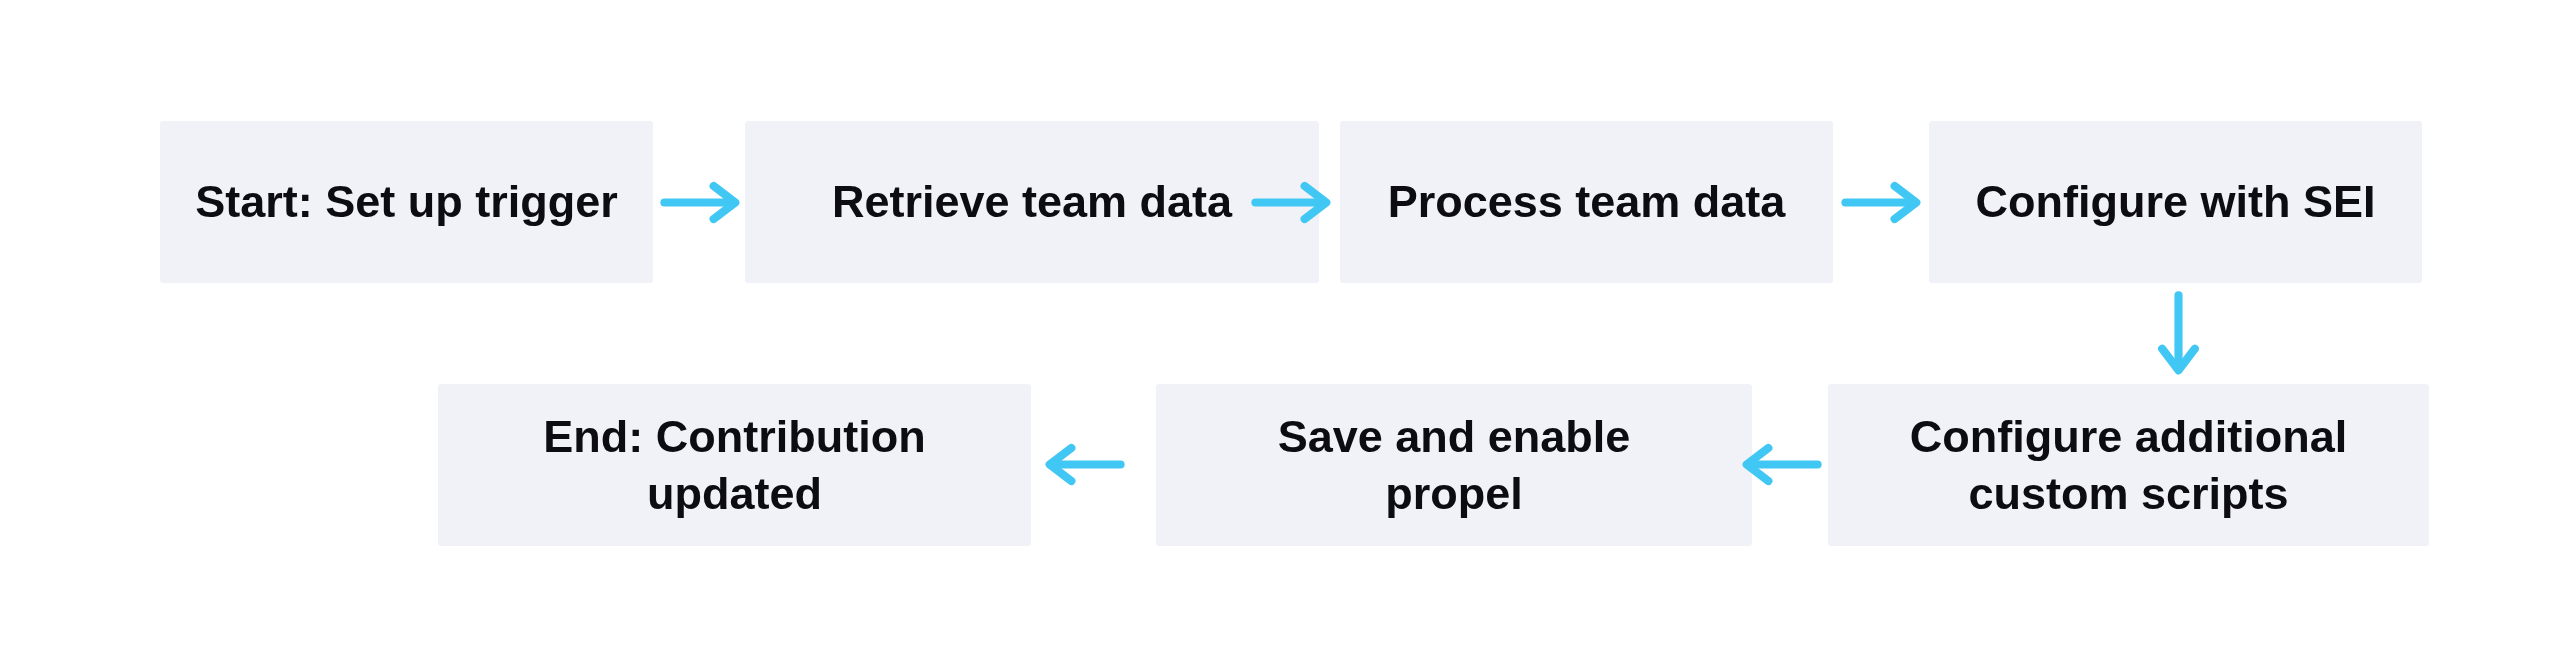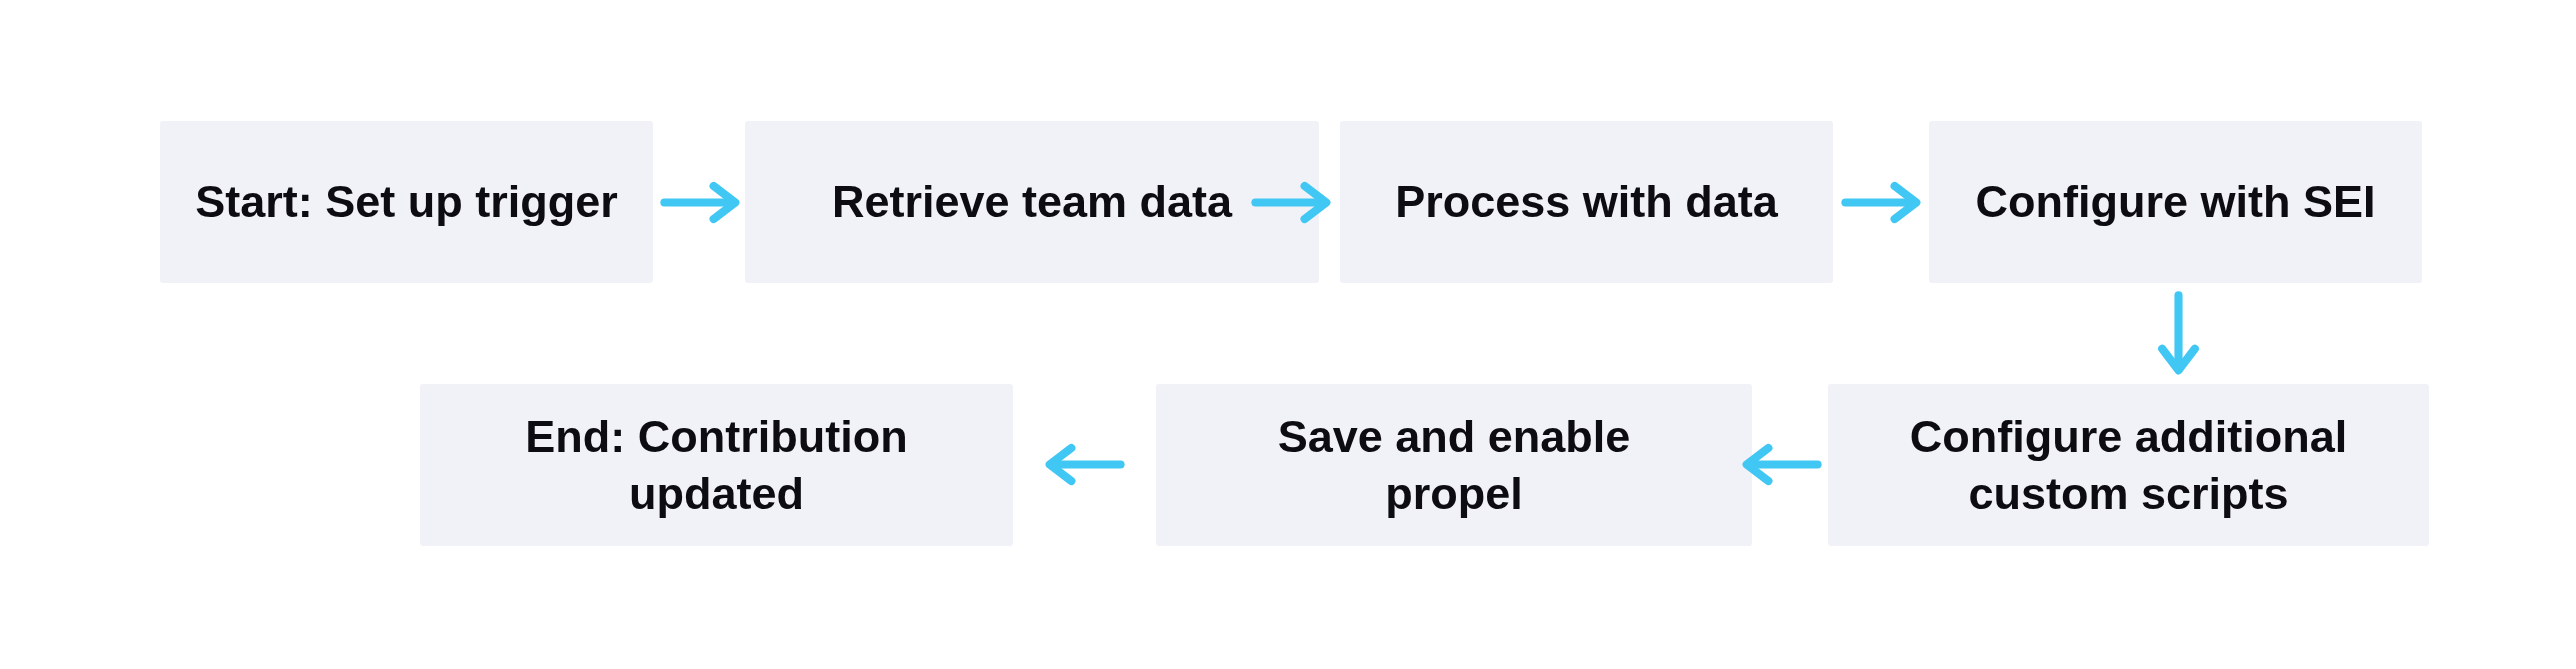--- a/index.html
+++ b/index.html
@@ -33,39 +33,39 @@
     position: absolute;
     display: block;
   }
   
   .n-start     { left: 160px;  top: 121px; width: 493px; height: 162px; }
   .n-retrieve  { left: 745px; top: 121px; width: 574px; height: 162px; }
   .n-process   { left: 1340px; top: 121px; width: 493px; height: 162px; }
   .n-integrate { left: 1929px; top: 121px; width: 493px; height: 162px; }
   .n-configure { left: 1828px; top: 384px; width: 601px; height: 162px; }
   .n-save      { left: 1134px; top: 384px; width: 596px; height: 162px; margin-left: 22px; }
-  .n-end       { left: 420px;  top: 384px; width: 593px; height: 162px; }
+  .n-end       { left: 438px;  top: 384px; width: 593px; height: 162px; }
   
   .a-1 { left: 660px;  top: 180px; }
   .a-2 { left: 1251px; top: 180px; }
   .a-3 { left: 1841px; top: 180px; }
   .a-4 { left: 2156px; top: 291px; }
   .a-5 { left: 1740px; top: 442px; }
   .a-6 { left: 1043px; top: 442px; }
 </style>
 </head>
 <body>
 
 <div class="canvas">
 
   <div class="node n-start">Start: Set up trigger</div>
 
   <div class="node n-retrieve">Retrieve team data</div>
 
-  <div class="node n-process">Process with data</div>
+  <div class="node n-process">Process team data</div>
 
   <div class="node n-integrate">Configure with SEI</div>
 
   <div class="node n-configure">Configure additional
 custom scripts</div>
 
   <div class="node n-save">Save and enable
 propel</div>
 
   <div class="node n-end">End: Contribution

